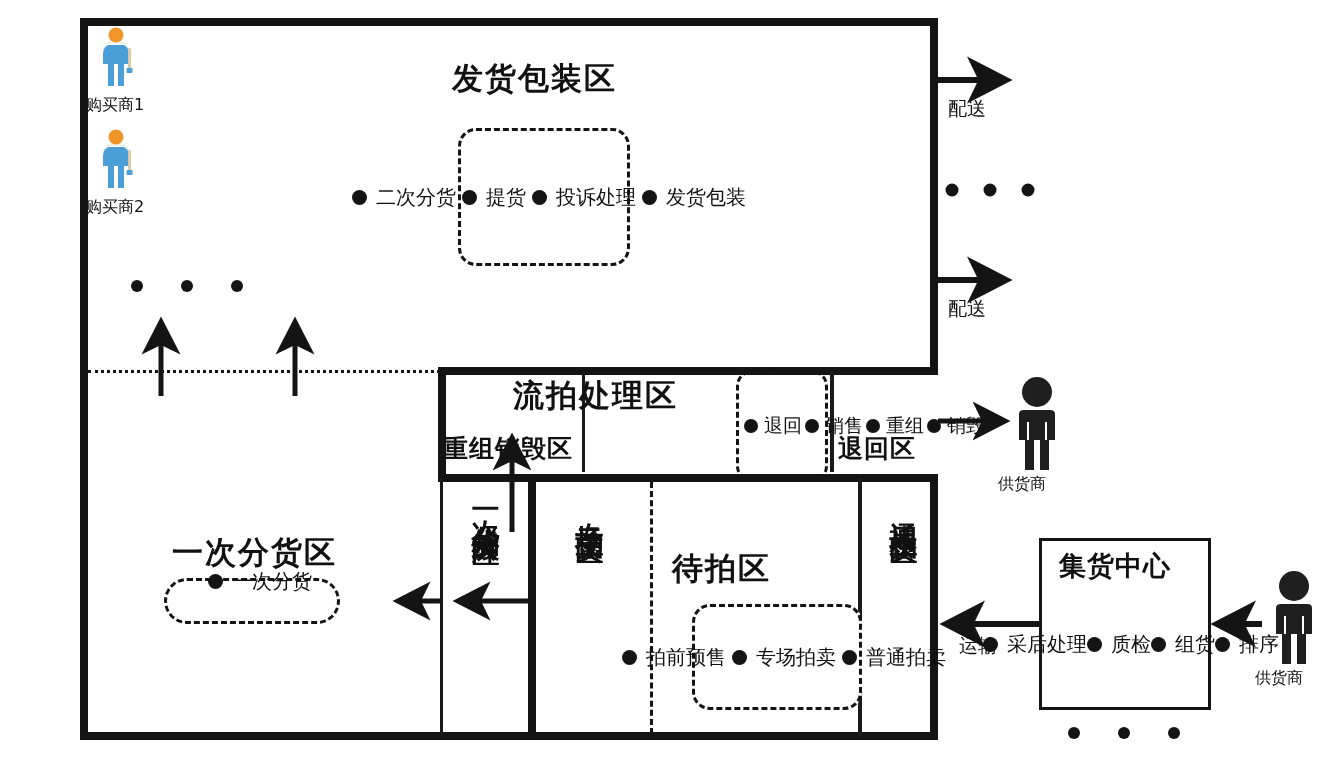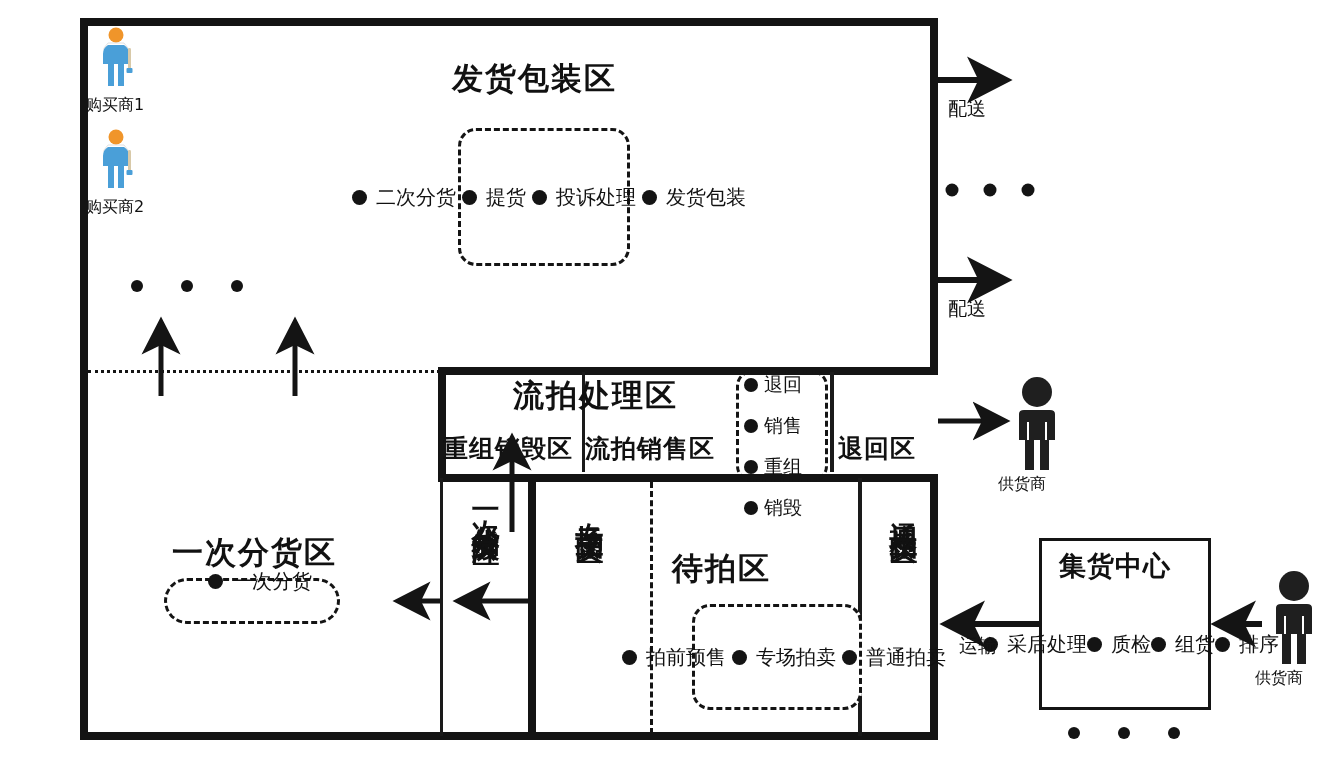--- a/index.html
+++ b/index.html
@@ -73,23 +73,23 @@
   .bdot{
     width:15px;height:15px;border-radius:50%;
     background:#141414;flex:0 0 auto;
   }
   .btxt{font-size:20px;}
 
   
   .bullets-vert{
     position:absolute;
     display:flex;
-    flex-direction:column;
+    flex-direction:row;
     justify-content:space-between;
-    gap:15px;
+    gap:3px;
   }
   .brow-v{display:flex;align-items:center;gap:6px;}
   .brow-v .bdot{width:14px;height:14px;}
   .brow-v .btxt{font-size:19px;white-space:nowrap;}
 
   
   .solidbox{
     position:absolute;
     border:3px solid #141414;
     box-sizing:border-box;
@@ -192,21 +192,20 @@
   <div class="figcap" style="left:86px;top:197px;">购买商2</div>
 
   <div class="dots" style="left:131px;top:280px;gap:38px;">
     <span class="d" style="width:12px;height:12px;"></span>
     <span class="d" style="width:12px;height:12px;"></span>
     <span class="d" style="width:12px;height:12px;"></span>
   </div>
 
   <div class="zone-title" style="left:513px;top:375px;">流拍处理区</div>
   <div class="zone-title sm" style="left:443px;top:432px;">重组销毁区</div>
-  <div class="zone-title sm" style="left:585px;top:432px;">流拍销售区</div>
   <div class="zone-title sm" style="left:838px;top:432px;">退回区</div>
 
   <div class="dashbox" style="left:736px;top:370px;width:92px;height:112px;border-radius:16px;background:transparent;"></div>
   <div class="bullets-vert" style="left:744px;top:372px;width:80px;height:108px;">
     <div class="brow-v">
       <span class="bdot"></span>
       <span class="btxt">退回</span>
     </div>
     <div class="brow-v">
       <span class="bdot"></span>

